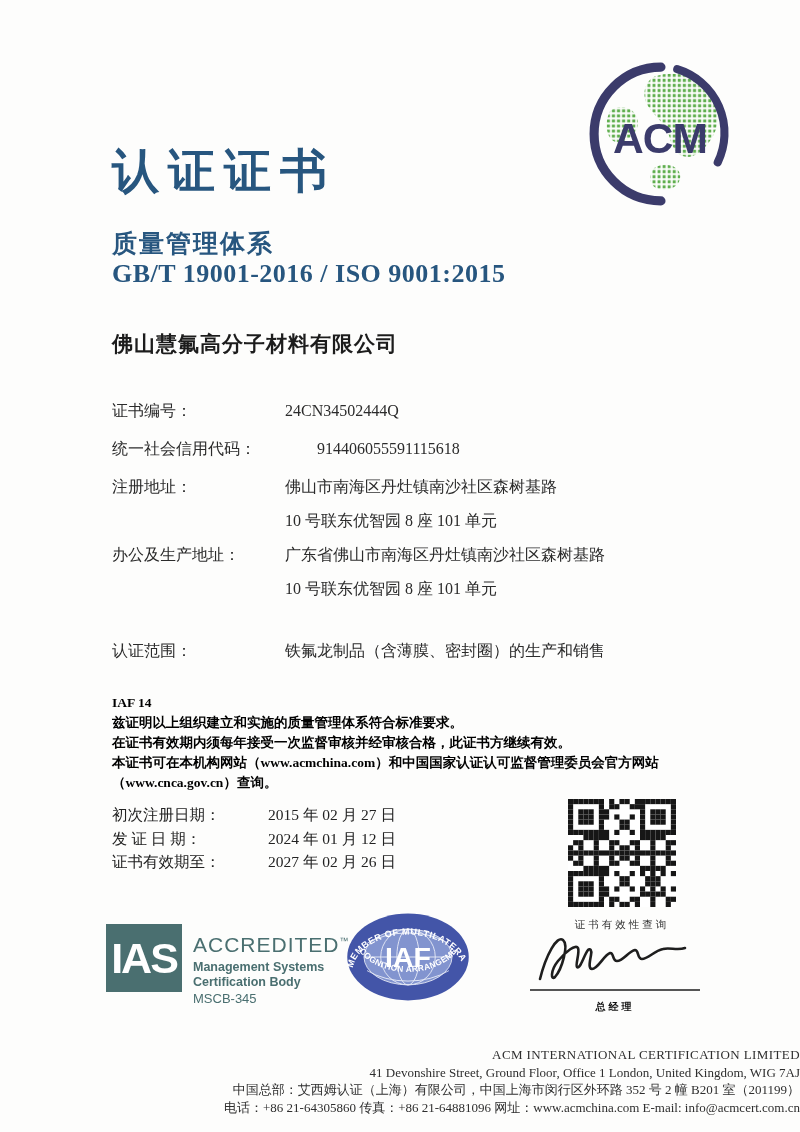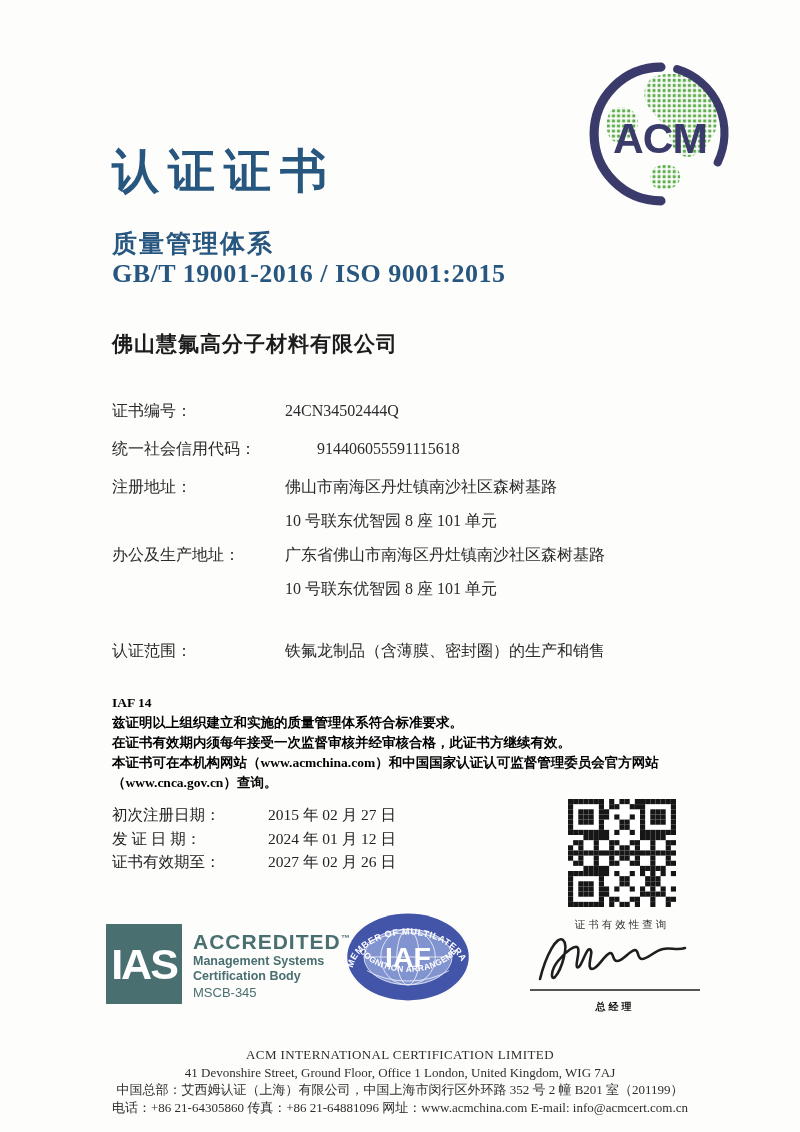--- a/index.html
+++ b/index.html
@@ -48,34 +48,34 @@
   
   .dates{position:absolute;left:112px;top:803px;font-size:15.5px;color:#222;}
   .drow{display:flex;line-height:23.5px;}
   .drow .dlabel{width:156px;flex-shrink:0;}
   
   .qr-wrap{position:absolute;left:562px;top:799px;width:120px;text-align:center;}
   .qr-caption{margin-top:7px;font-size:10.5px;letter-spacing:3px;color:#333;}
   
   .ias{position:absolute;left:106px;top:924px;display:flex;align-items:flex-start;gap:11px;
        font-family:"Liberation Sans","DejaVu Sans",sans-serif;}
-  .ias-square{width:76px;height:80px;background:#4a6f70;color:#fff;
+  .ias-square{width:76px;height:68px;background:#4a6f70;color:#fff;
        display:flex;align-items:center;justify-content:center;
        font-size:43px;font-weight:bold;letter-spacing:-2px;}
   .ias-text{color:#4a6f70;padding-top:2px;}
-  .ias-accredited{font-size:21px;font-weight:bold;letter-spacing:1px;line-height:25px;}
+  .ias-accredited{font-size:21px;font-weight:normal;letter-spacing:1px;line-height:30px;}
   .ias-accredited sup{font-size:9px;}
   .ias-line{font-size:12.5px;line-height:15px;font-weight:bold;}
   .ias-mscb{font-size:13px;line-height:17px;}
   .iaf-badge{position:absolute;left:346px;top:910px;}
   .sig-block{position:absolute;left:530px;top:915px;width:170px;text-align:center;}
   .sig-line{border-top:2px solid #555;margin-top:-4px;}
   .sig-title{margin-top:9px;font-size:10px;font-weight:bold;color:#111;letter-spacing:3px;}
   
-  .footer{position:absolute;left:0;top:1046px;width:100%;text-align:center;
+  .footer{position:absolute;left:0;top:1046px;width:100%;text-align:right;
     font-size:13px;line-height:17.5px;color:#2e2e2e;}
 </style>
 </head>
 <body>
 
 <div class="page">
 
   <div class="acm-logo">
     <svg width="152" height="152" viewBox="0 0 150 150">
       <defs>

